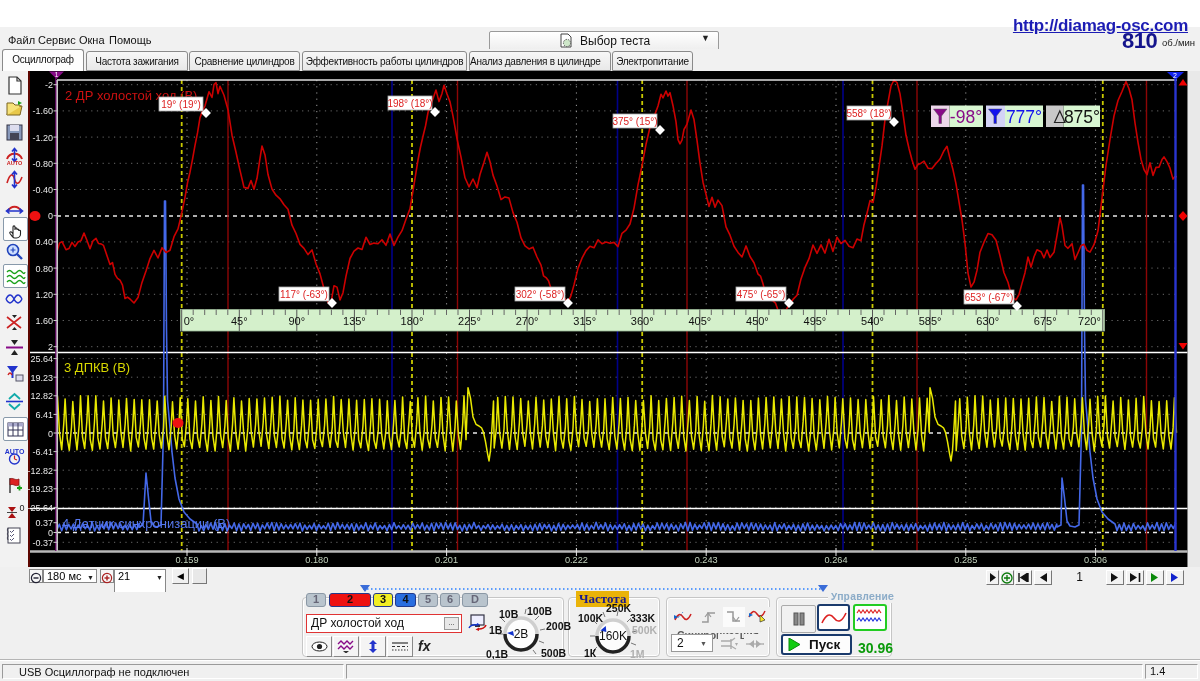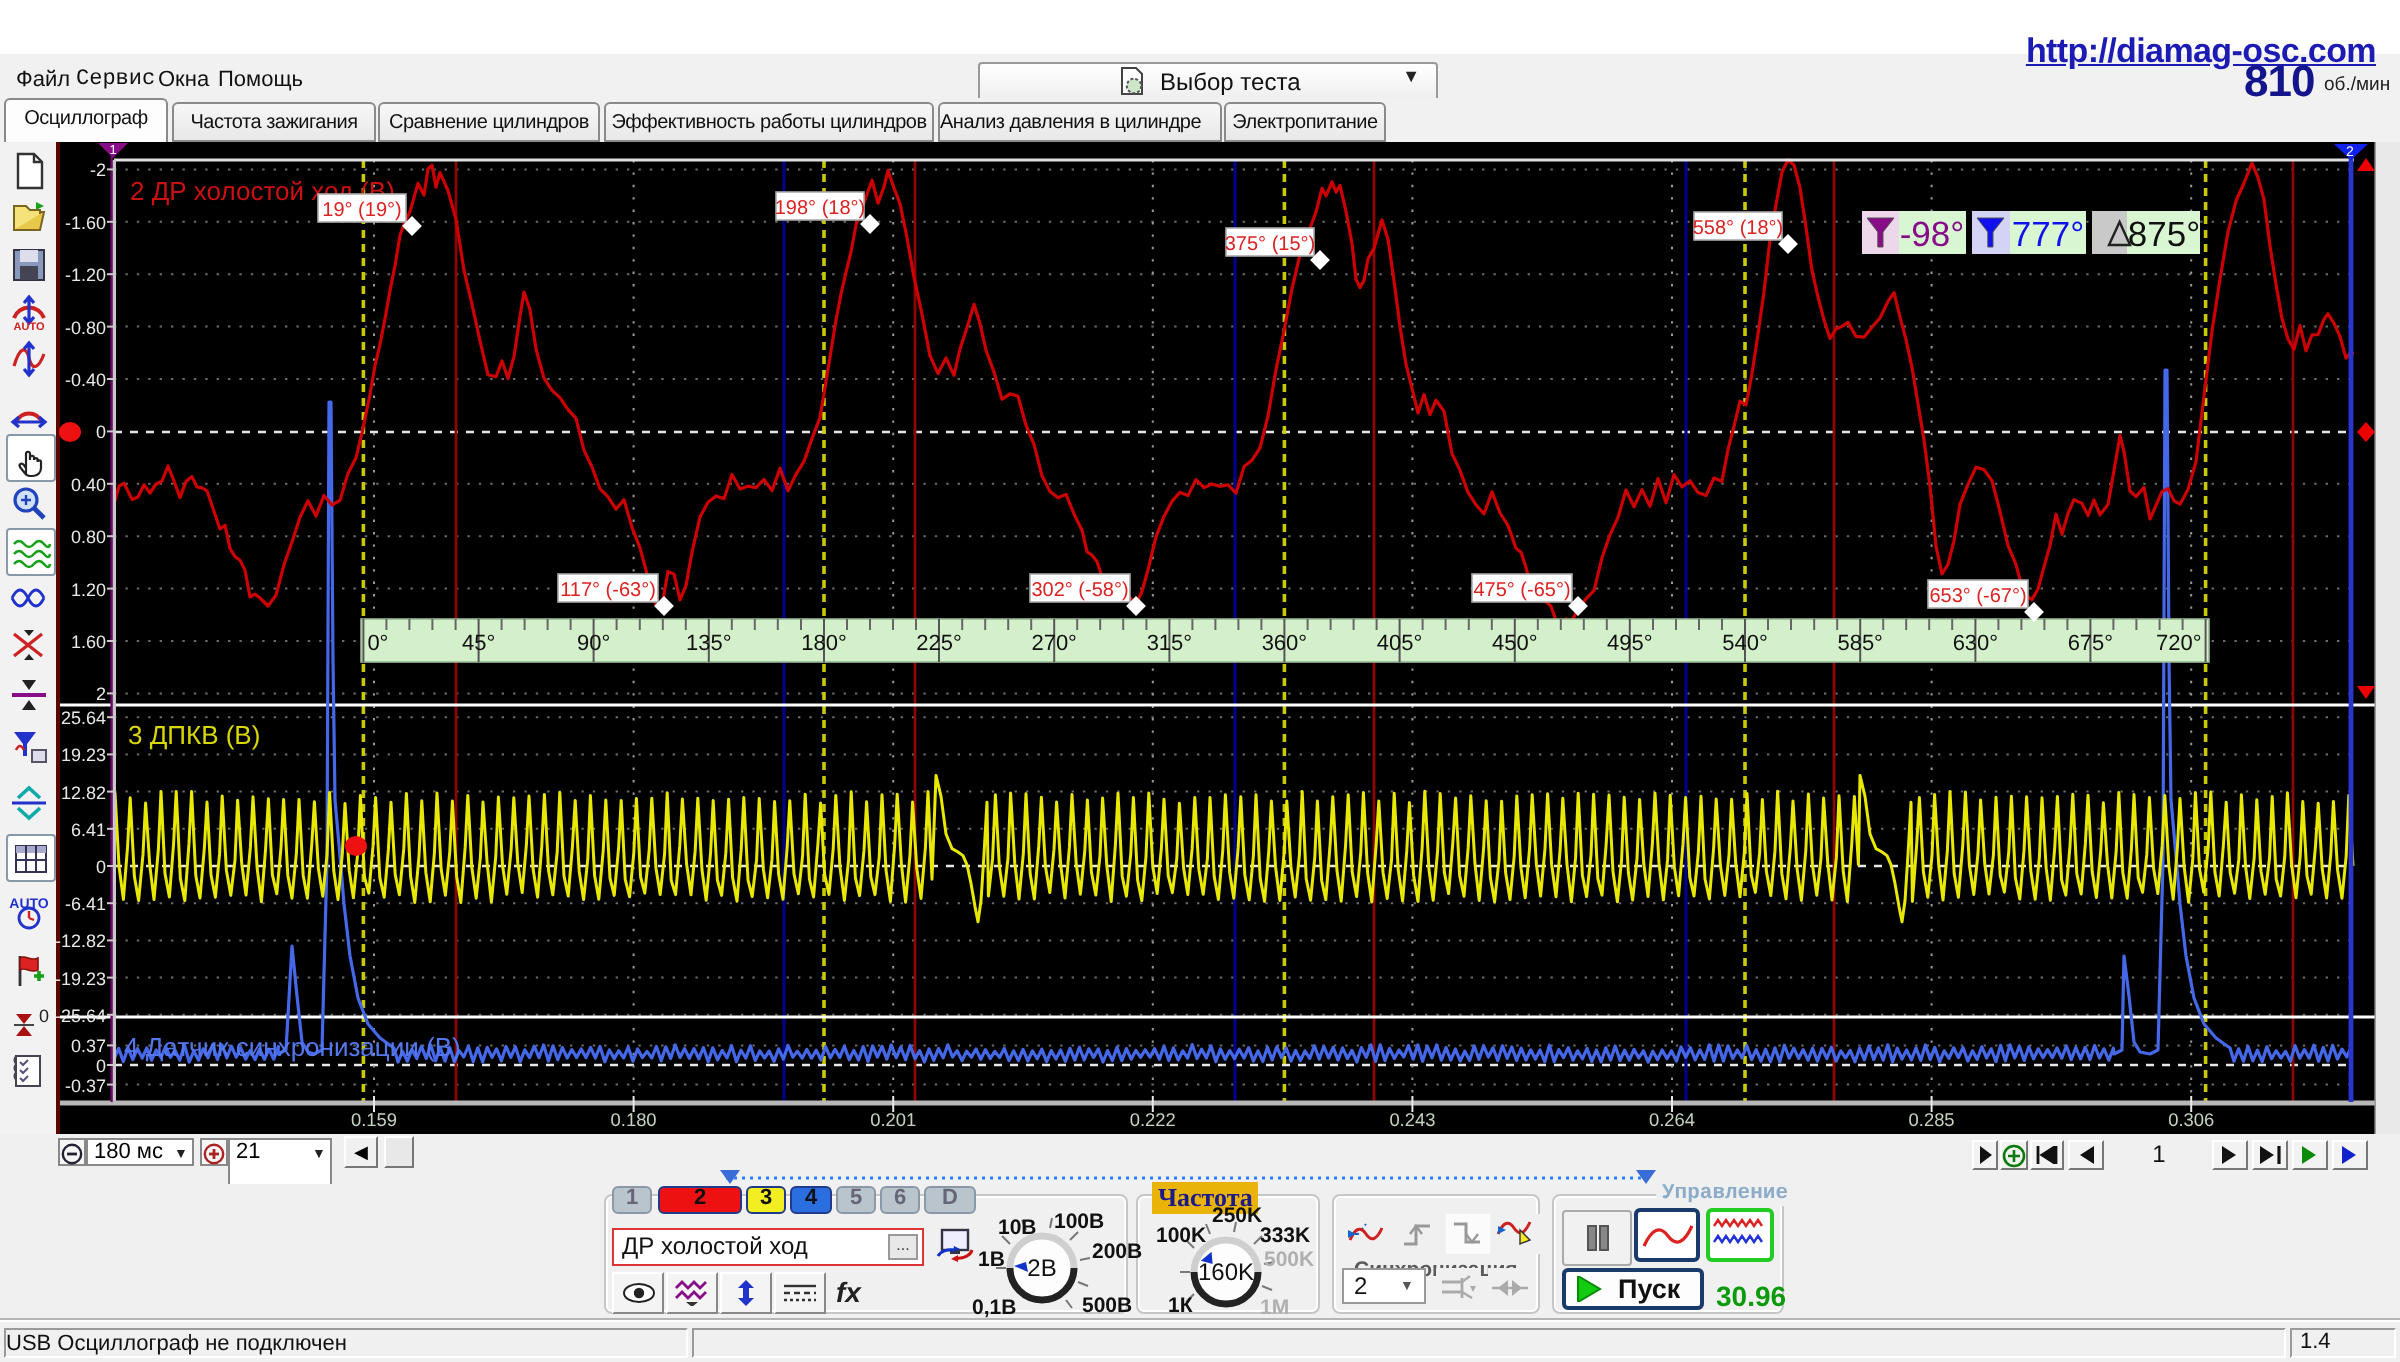--- a/index.html
+++ b/index.html
@@ -1,21 +1,21 @@
 <!DOCTYPE html>
 <html><head><meta charset="utf-8"><title>osc</title>
 <style>
 *{margin:0;padding:0;}
 body{width:1200px;height:681px;position:relative;overflow:hidden;background:#fff;font-family:'Liberation Sans',sans-serif;}
 </style></head>
 <body>
 <div style="position:absolute;left:0;top:0;width:1200px;height:27px;background:#fff;"></div>
 <div style="position:absolute;left:0;top:27px;width:1200px;height:22px;background:#f1f1f1;"></div>
 <div style="position:absolute;left:8px;top:34px;font-size:11px;font-family:'Liberation Sans',sans-serif;color:#111;">Файл</div>
-<div style="position:absolute;left:38px;top:34px;font-size:11px;font-family:Liberation Mono, monospace;color:#111;">Сервис</div>
+<div style="position:absolute;left:38px;top:34px;font-size:11px;font-family:Liberation Sans, sans-serif;color:#111;">Сервис</div>
 <div style="position:absolute;left:79px;top:34px;font-size:11px;font-family:'Liberation Sans',sans-serif;color:#111;">Окна</div>
 <div style="position:absolute;left:109px;top:34px;font-size:11px;font-family:'Liberation Sans',sans-serif;color:#111;">Помощь</div>
 <div style="position:absolute;left:489px;top:31px;width:228px;height:18px;background:linear-gradient(#ffffff,#eeeeee);border:1px solid #9a9a9a;border-radius:2px;">
 <svg width="17" height="15" viewBox="0 0 17 15" style="position:absolute;left:68px;top:1px">
       <path d="M3 1h7l3 3v10H3z" fill="#fff" stroke="#444" stroke-width="1"></path>
       <circle cx="9" cy="10" r="3.6" fill="#cde6c8" stroke="#555" stroke-width="1" stroke-dasharray="1.5 1"></circle>
     </svg>
 <span style="position:absolute;left:90px;top:2px;font-size:12px;font-family:'Liberation Sans',sans-serif;color:#111;">Выбор теста</span>
 <span style="position:absolute;right:8px;top:1px;font-size:9px;color:#222;">▼</span>
   </div>
@@ -650,14 +650,14 @@
   </div>
 <div style="position:absolute;left:781px;top:634px;width:71px;height:21px;background:#fdfdfd;border:2px solid #1a3a6c;border-radius:3px;box-sizing:border-box;">
     <svg width="13" height="13" style="position:absolute;left:5px;top:2px">
       <path d="M1 0 L12 6.5 L1 13 Z" fill="#11cc11" stroke="#0a8a0a"></path>
     </svg>
     <span style="position:absolute;left:26px;top:1px;font-size:13.5px;font-weight:bold;font-family:'Liberation Sans',sans-serif;color:#111;">Пуск</span>
   </div>
 <div style="position:absolute;left:858px;top:640px;font-size:14px;font-weight:bold;font-family:'Liberation Sans',sans-serif;color:#0a9a0a;">30.96</div>
 <div style="position:absolute;left:0;top:659px;width:1200px;height:22px;background:#f0f0f0;border-top:1px solid #b5b5b5;box-sizing:border-box;"></div>
 <div style="position:absolute;left:0;top:660px;width:1200px;height:1px;background:#ffffff;"></div>
-<div style="position:absolute;left:2px;top:664px;width:342px;height:15px;border:1px solid;border-color:#9a9a9a #fff #fff #9a9a9a;font-size:11px;font-family:'Liberation Sans',sans-serif;color:#111;line-height:14px;padding-left:0;box-sizing:border-box;">USB Осциллограф не подключен</div>
+<div style="position:absolute;left:2px;top:664px;width:342px;height:15px;border:1px solid;border-color:#9a9a9a #fff #fff #9a9a9a;font-size:11px;font-family:'Liberation Sans',sans-serif;color:#111;line-height:14px;padding-left:16px;box-sizing:border-box;">USB Осциллограф не подключен</div>
 <div style="position:absolute;left:346px;top:664px;width:797px;height:15px;border:1px solid;border-color:#9a9a9a #fff #fff #9a9a9a;box-sizing:border-box;"></div>
 <div style="position:absolute;left:1145px;top:664px;width:53px;height:15px;border:1px solid;border-color:#9a9a9a #fff #fff #9a9a9a;font-size:11px;font-family:'Liberation Sans',sans-serif;color:#111;line-height:13px;padding-left:4px;box-sizing:border-box;">1.4</div>
 </body></html>

